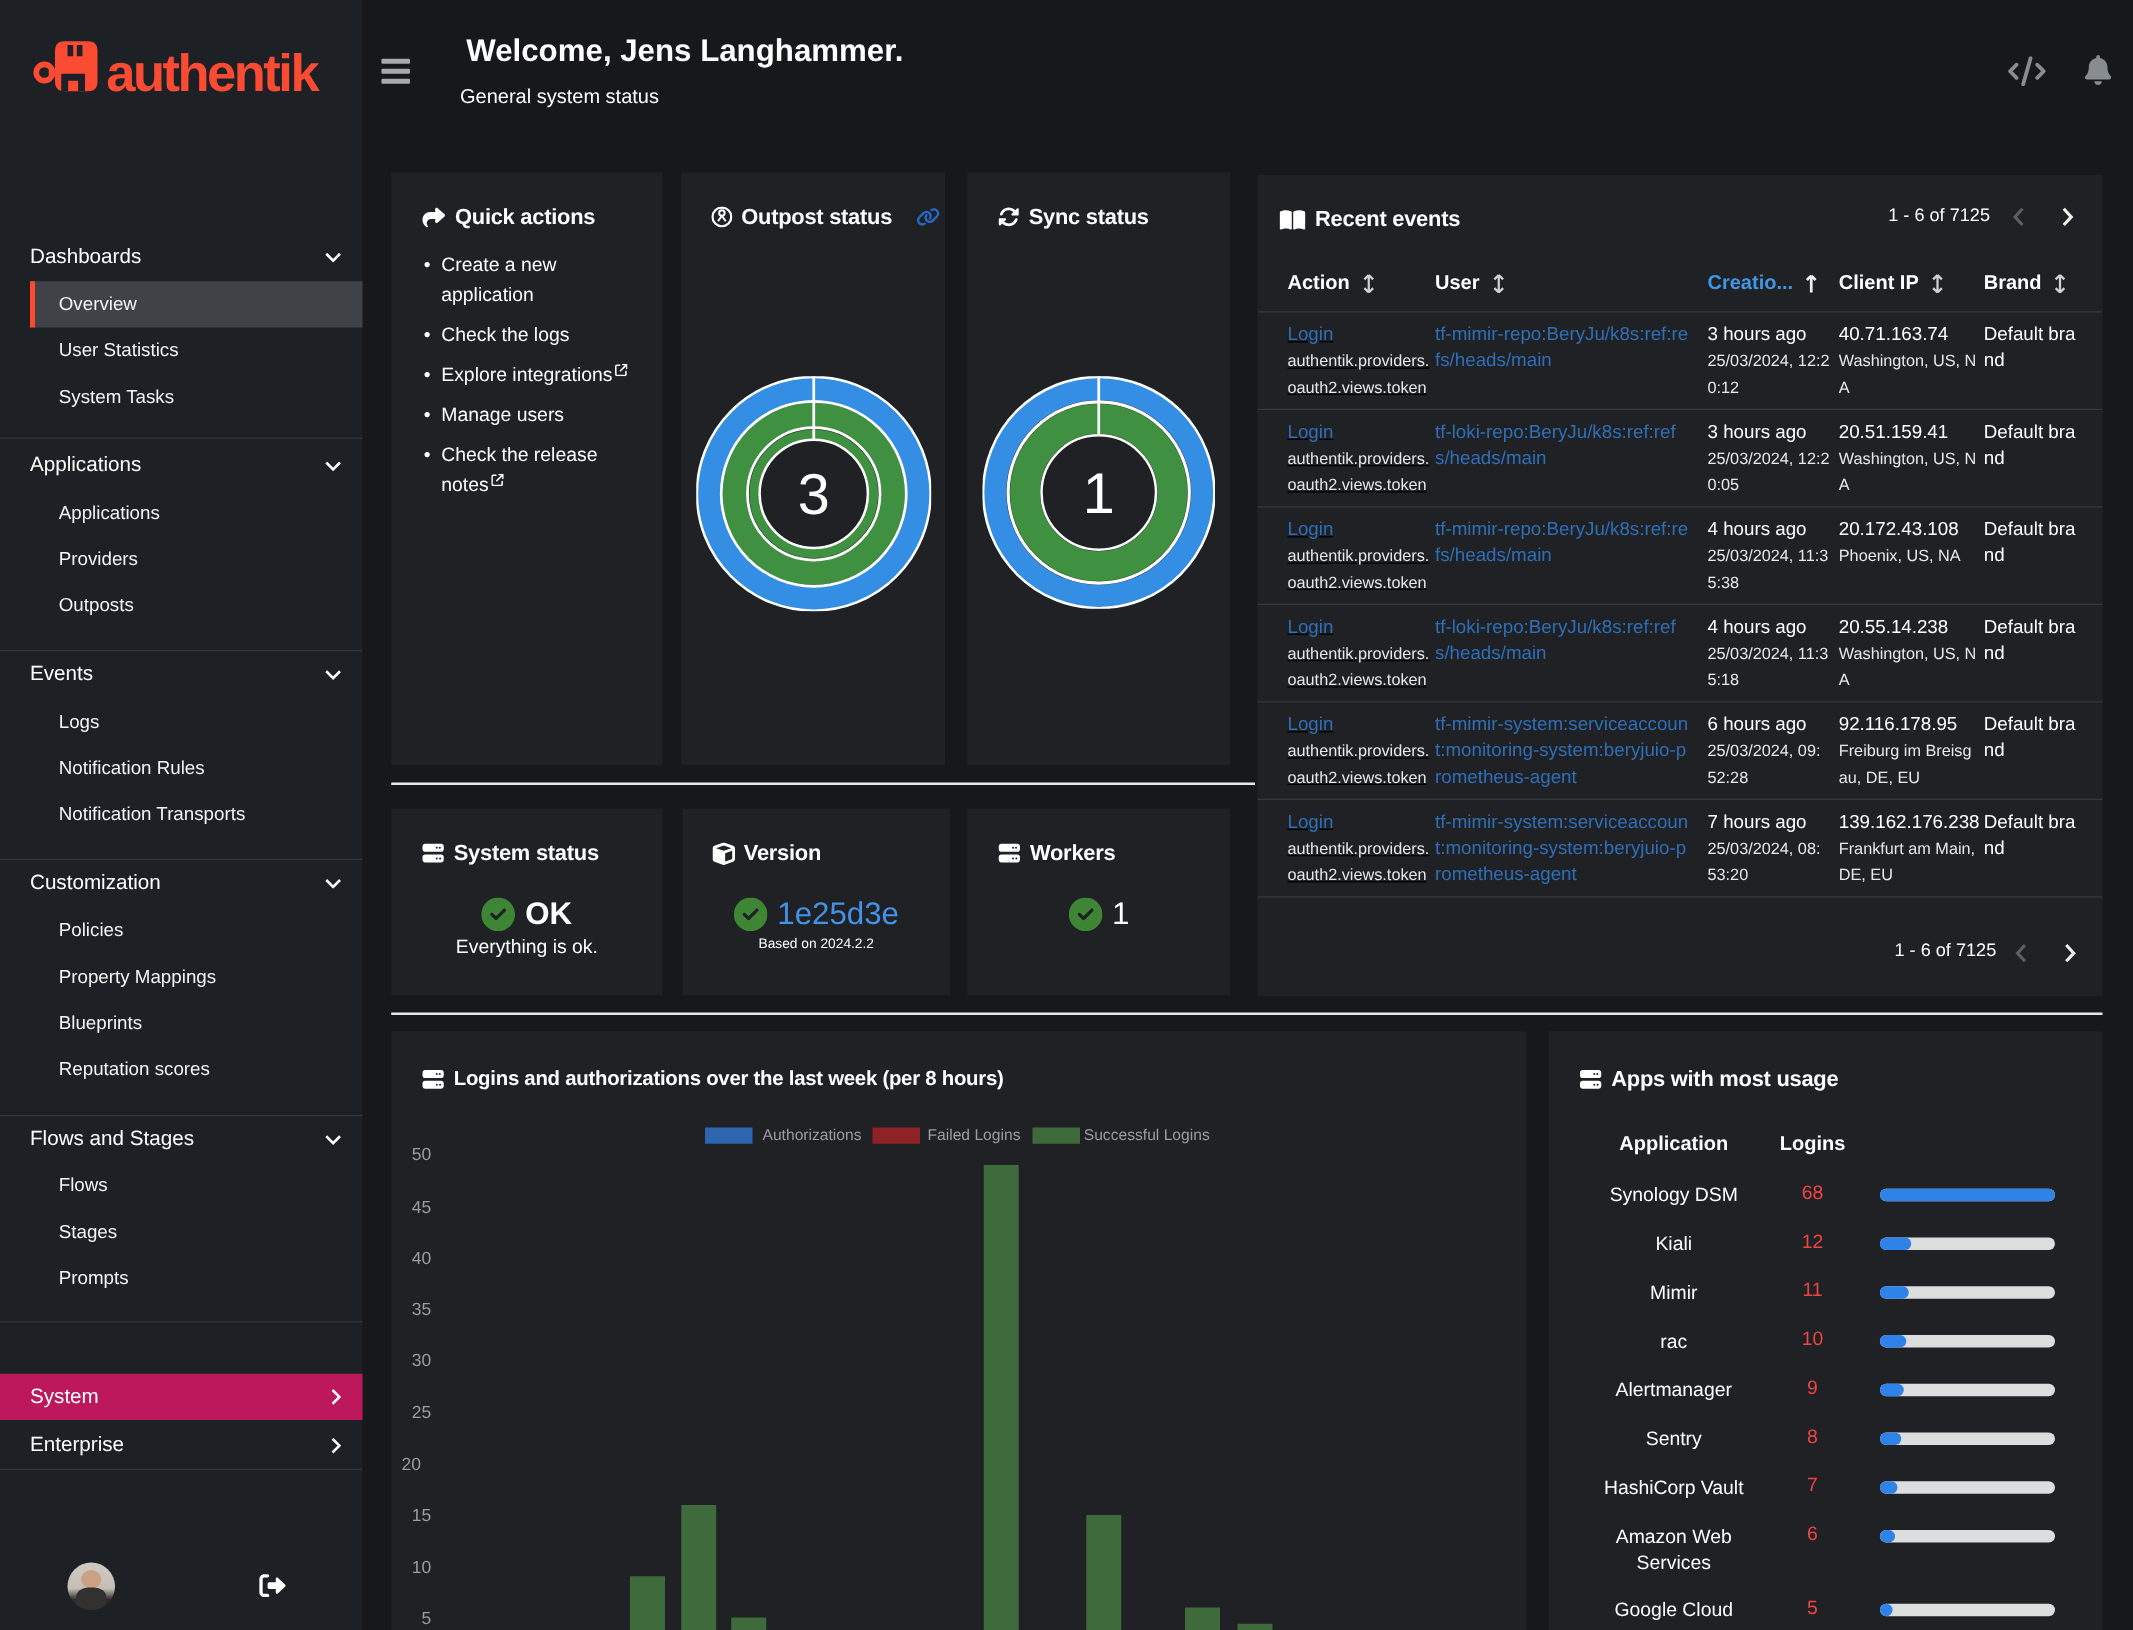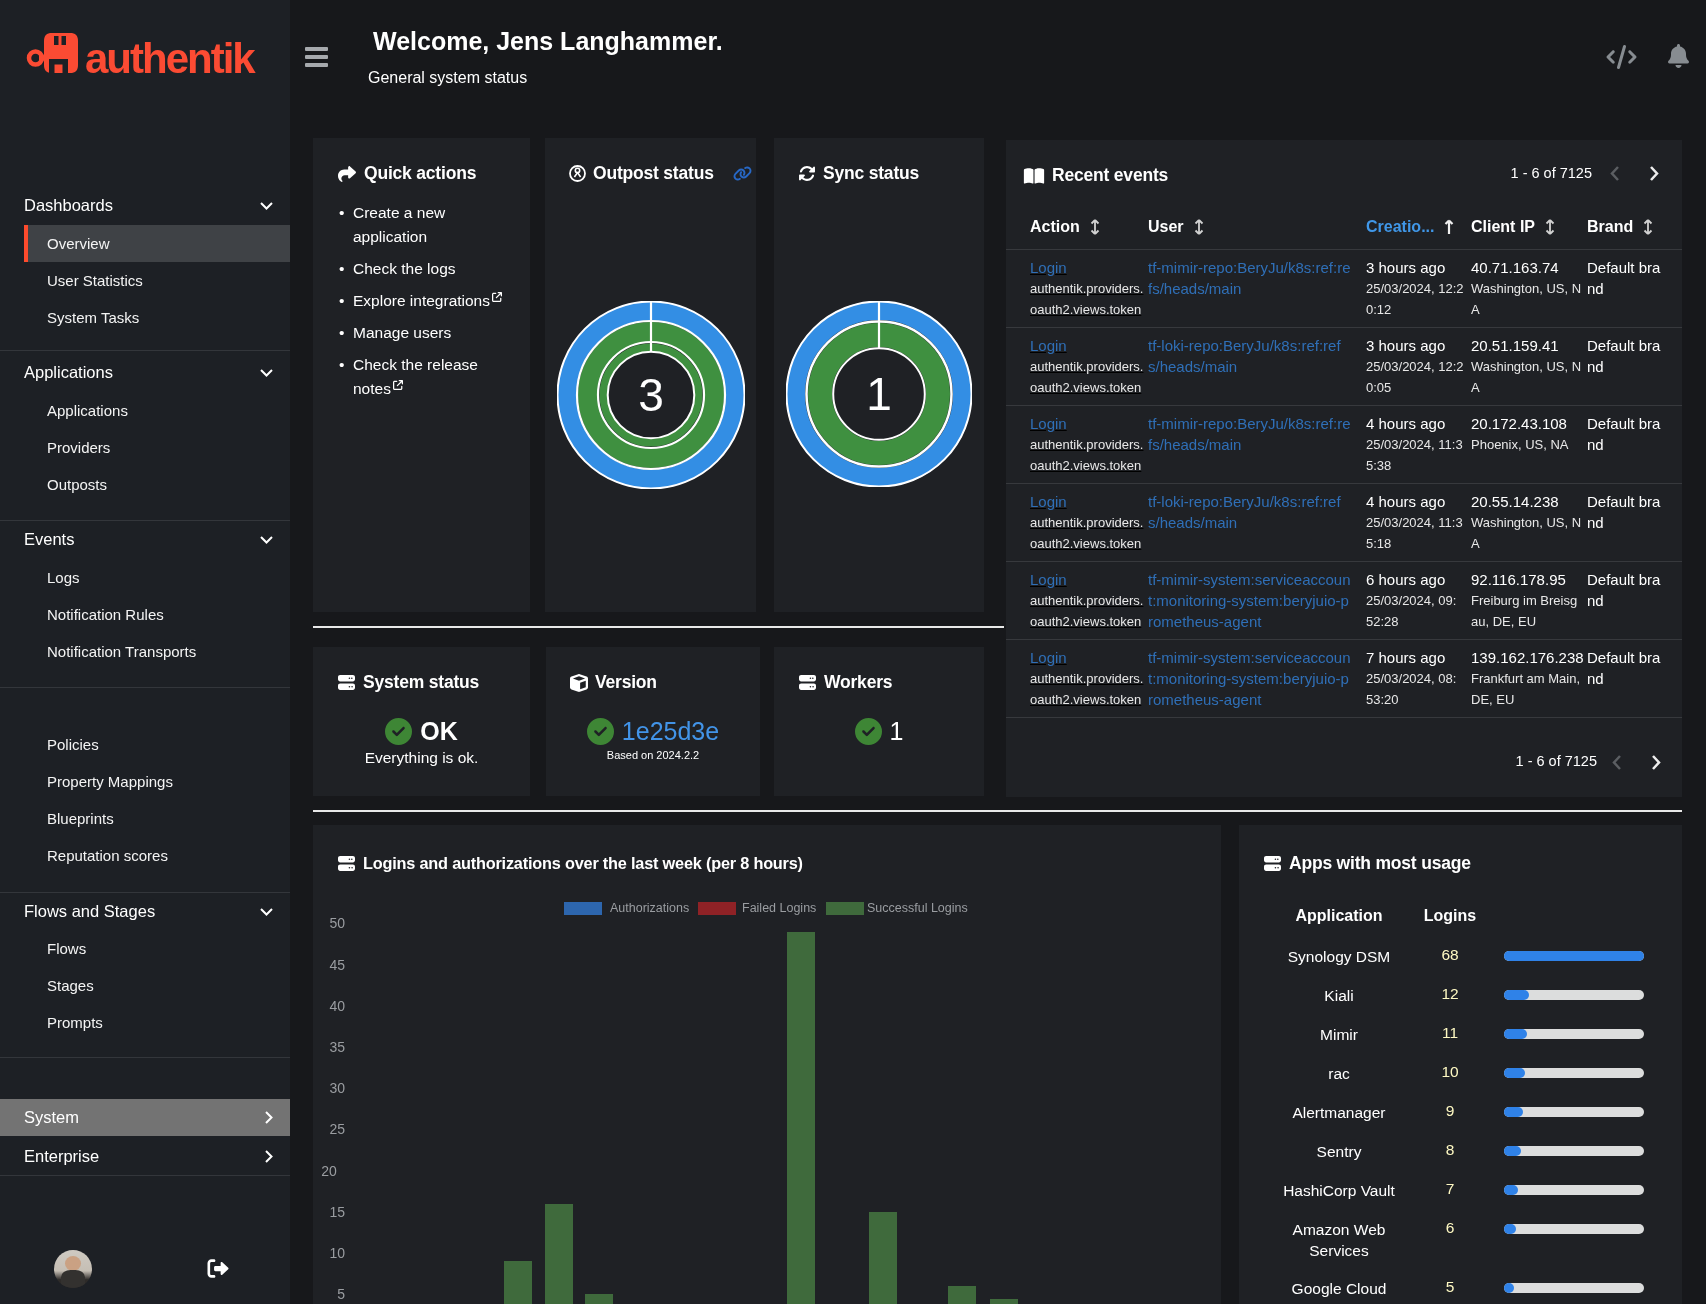--- a/index.html
+++ b/index.html
@@ -29,21 +29,21 @@
 .c2 { left:142px; width:212px; }
 .c3 { left:360px; width:100px; }
 .c4 { left:465px; width:110px; }
 .c5 { left:581px; width:90px; }
 .l1 { white-space:nowrap; font-size:15px; line-height:21px; color:#2f6fb7; }
 .l1:first-child, .l1w:first-child, .l2:first-child { margin-top:7px; }
 .l1w { white-space:nowrap; font-size:15px; line-height:21px; color:#fff; }
 .l2 { white-space:nowrap; font-size:13px; line-height:21px; color:#e8e8e8; }
 .blue { color:#2f6fb7; }
 .aname { position:absolute; left:20px; width:160px; text-align:center; font-size:15.5px; color:#fff; line-height:21px; }
-.aval { position:absolute; left:181px; width:60px; text-align:center; font-size:15.5px; color:#fef9c3; }
+.aval { position:absolute; left:181px; width:60px; text-align:center; font-size:15.5px; color:#ef4444; }
 .abar { position:absolute; left:265px; width:140px; height:10px; border-radius:5px; background:#dcdddd; }
 .abar > div { position:absolute; left:0; top:0; height:10px; border-radius:5px; background:#2f82e8; }
 </style>
 </head>
 <body>
 <div id="page">
   <div id="sidebar">
 
     <svg style="position:absolute;left:25px;top:28px" width="240" height="52" viewBox="0 0 240 52">
       <g fill="#fb4b33">
@@ -78,35 +78,40 @@
     <div class="navdiv" style="top:520px"></div>
     <div class="navhead" style="top:521px">Events<span class="chev">
           <svg width="13" height="8" viewBox="0 0 13 8">
             <path d="M1 1l5.5 5.5L12 1" stroke="#fff" stroke-width="2" fill="none"></path>
           </svg>
         </span></div>
     <div class="navsub" style="top:559px">Logs</div>
     <div class="navsub" style="top:596px">Notification Rules</div>
     <div class="navsub" style="top:633px">Notification Transports</div>
     <div class="navdiv" style="top:687px"></div>
+    <div class="navhead" style="top:688px">Customization<span class="chev">
+          <svg width="13" height="8" viewBox="0 0 13 8">
+            <path d="M1 1l5.5 5.5L12 1" stroke="#fff" stroke-width="2" fill="none"></path>
+          </svg>
+        </span></div>
     <div class="navsub" style="top:726px">Policies</div>
     <div class="navsub" style="top:763px">Property Mappings</div>
     <div class="navsub" style="top:800px">Blueprints</div>
     <div class="navsub" style="top:837px">Reputation scores</div>
     <div class="navdiv" style="top:892px"></div>
     <div class="navhead" style="top:893px">Flows and Stages<span class="chev">
           <svg width="13" height="8" viewBox="0 0 13 8">
             <path d="M1 1l5.5 5.5L12 1" stroke="#fff" stroke-width="2" fill="none"></path>
           </svg>
         </span></div>
     <div class="navsub" style="top:930px">Flows</div>
     <div class="navsub" style="top:967px">Stages</div>
     <div class="navsub" style="top:1004px">Prompts</div>
     <div class="navdiv" style="top:1057px"></div>
-    <div class="navhead sel2" style="top:1099px;background:#737373">System<span class="chev">
+    <div class="navhead sel2" style="top:1099px;background:#be185d">System<span class="chev">
           <svg width="8" height="13" viewBox="0 0 8 13">
             <path d="M1 1l5.5 5.5L1 12" stroke="#fff" stroke-width="2" fill="none"></path>
           </svg>
         </span></div>
     <div class="navhead" style="top:1138px">Enterprise<span class="chev">
           <svg width="8" height="13" viewBox="0 0 8 13">
             <path d="M1 1l5.5 5.5L1 12" stroke="#fff" stroke-width="2" fill="none"></path>
           </svg>
         </span></div>
     <div class="navdiv" style="top:1175px"></div>

